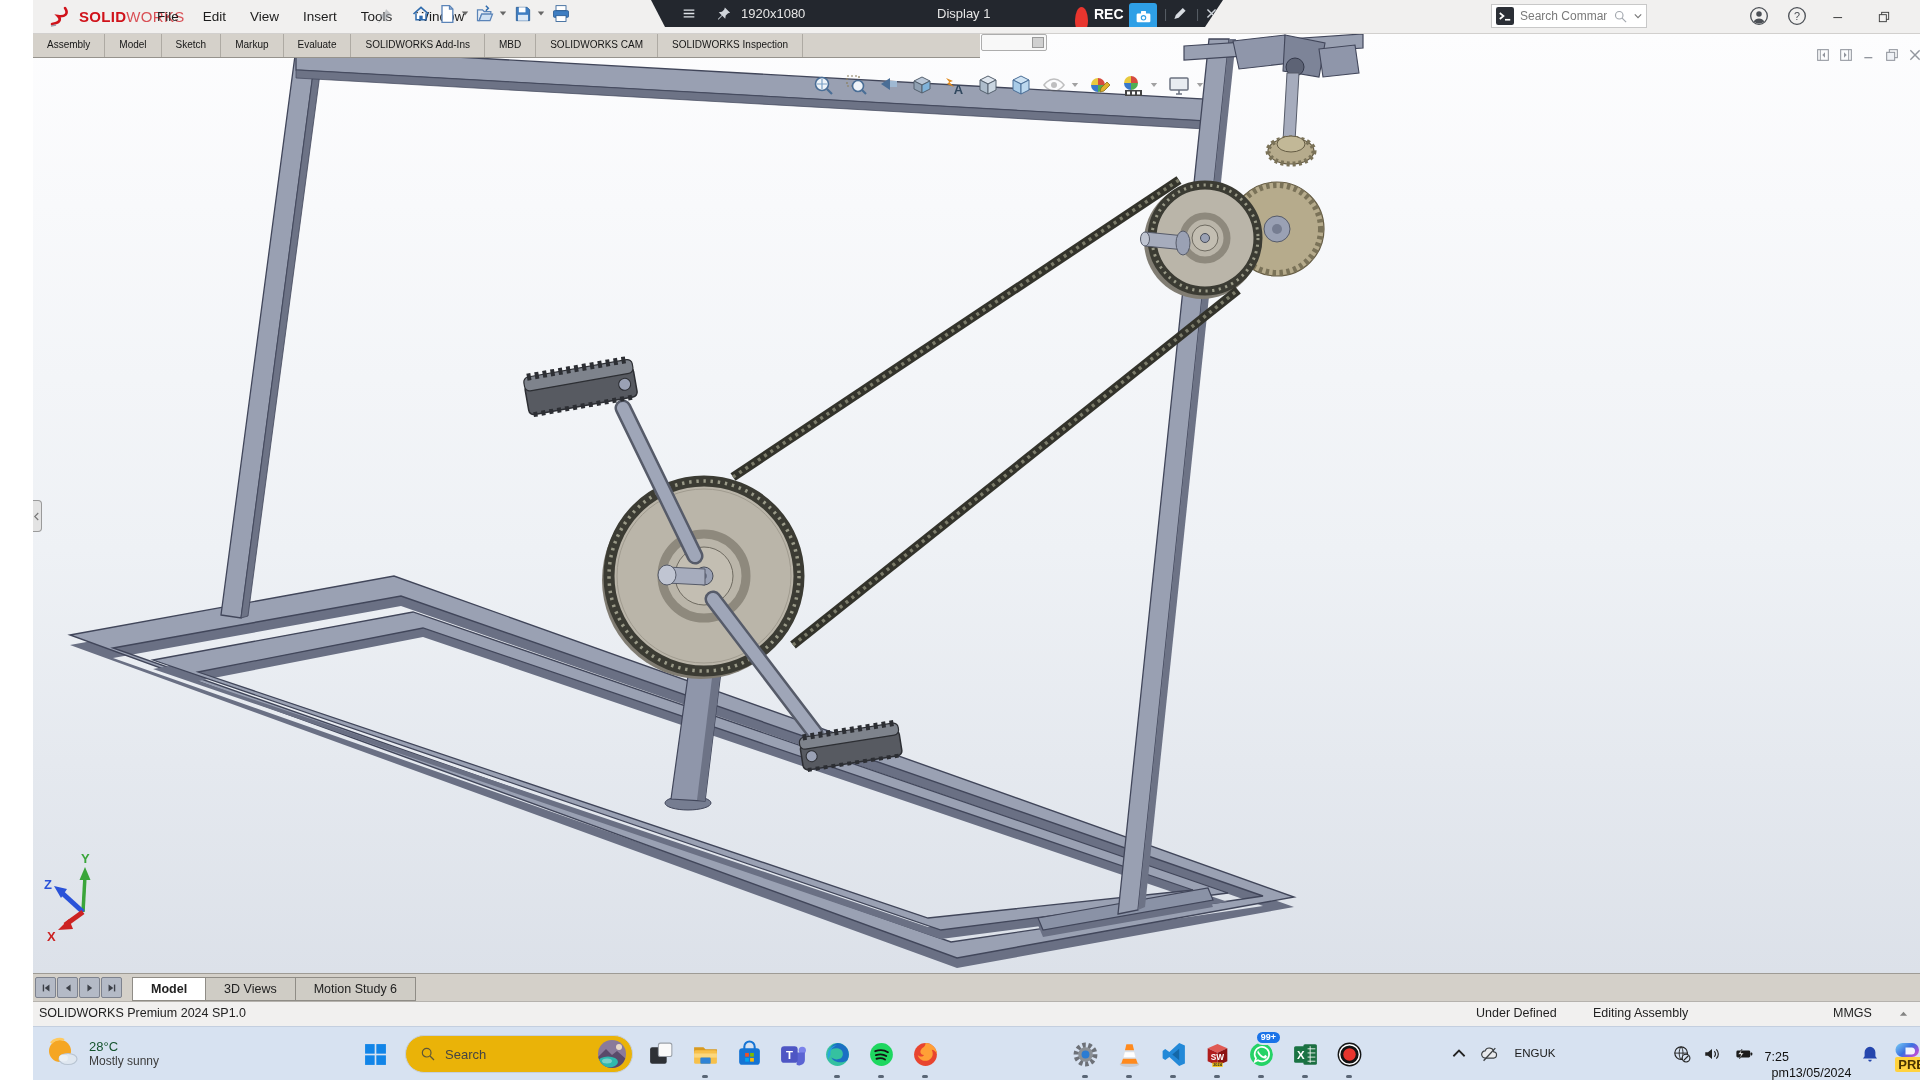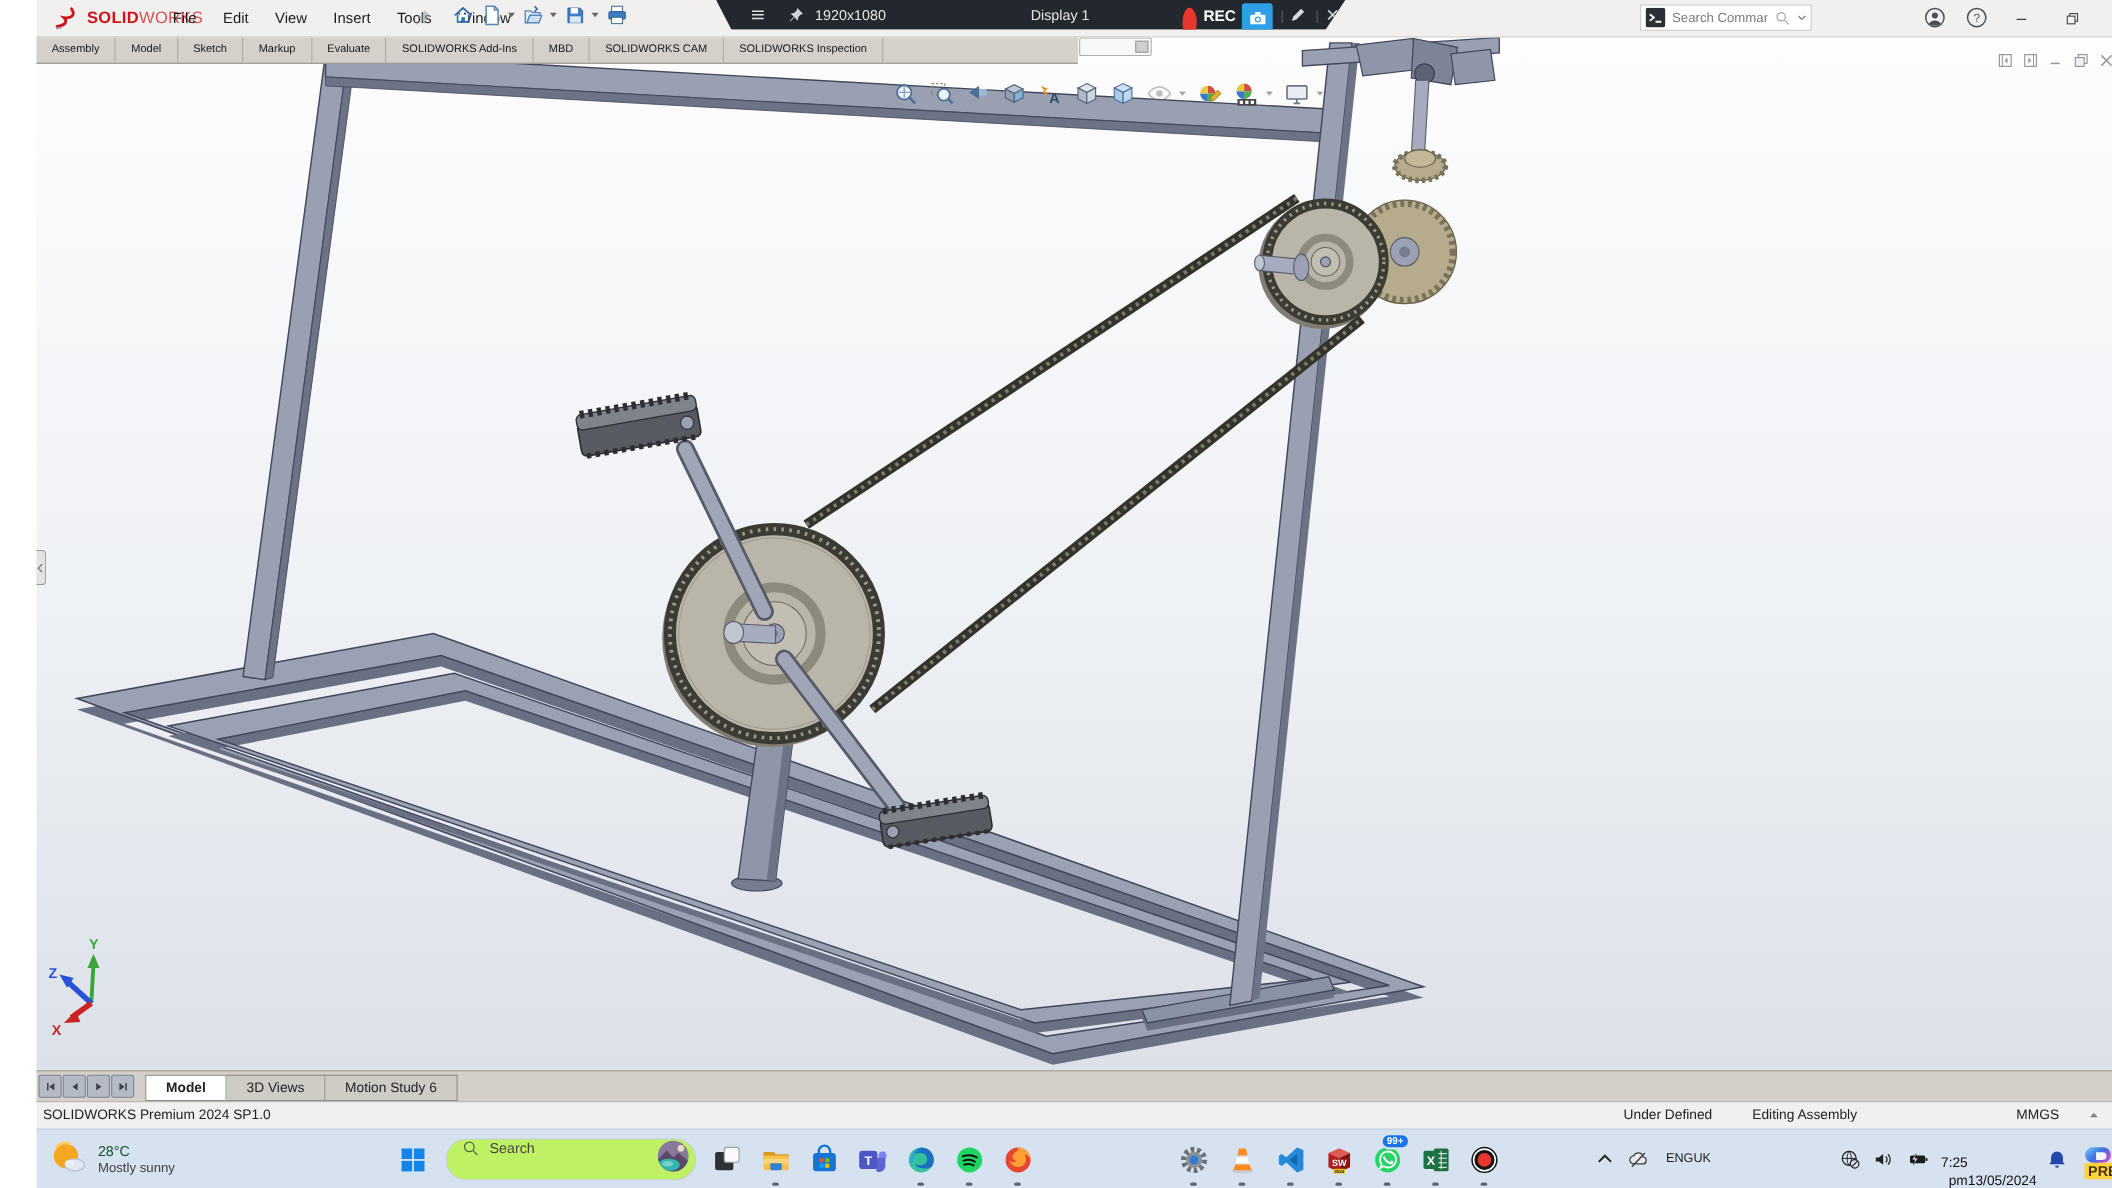--- a/index.html
+++ b/index.html
@@ -89,22 +89,22 @@
   .sb-tag{position:absolute;left:1894px;top:3px;width:18px;height:18px;}
 
   
   .taskbar{position:absolute;left:0;top:1026px;width:1920px;height:54px;background:#d7e2f1;
     border-top:1px solid #c4cfdf;z-index:50;}
   .weather{position:absolute;left:10px;top:7px;display:flex;align-items:center;gap:8px;}
   .weather .wic{width:38px;height:38px;}
   .weather .wt1{font-size:13px;color:#14532d;}
   .weather .wt2{font-size:12px;color:#3c3c3c;}
   .startbtn{position:absolute;left:330px;top:15px;width:25px;height:25px;}
-  .searchpill{position:absolute;left:372px;top:8px;width:228px;height:38px;background:#bef264;
-    border:1px solid #c5cfdd;border-radius:19px;display:flex;align-items:flex-start;padding:0 5px 0 14px;box-sizing:border-box;}
+  .searchpill{position:absolute;left:372px;top:8px;width:228px;height:38px;background:#eab308;
+    border:1px solid #c5cfdd;border-radius:19px;display:flex;align-items:center;padding:0 5px 0 14px;box-sizing:border-box;}
   .searchpill .mag{width:16px;height:16px;opacity:.8;}
   .searchpill .ph{flex:1;margin-left:9px;font-size:13px;color:#444;}
   .searchpill .bimg{width:30px;height:30px;}
   .appgroup{position:absolute;top:0;height:54px;display:flex;}
   .appslot{position:relative;width:44px;height:54px;display:flex;align-items:center;justify-content:center;}
   .app-ic{width:29px;height:29px;}
   .rundot{position:absolute;bottom:3px;left:50%;transform:translateX(-50%);width:6px;height:3px;
     border-radius:2px;background:#5a6676;}
   .appbadge{position:absolute;top:3px;right:1px;background:#1a73e8;color:#fff;font-size:9px;
     font-weight:bold;border-radius:8px;padding:1px 4px;border:2px solid #d7e2f1;line-height:1;}

